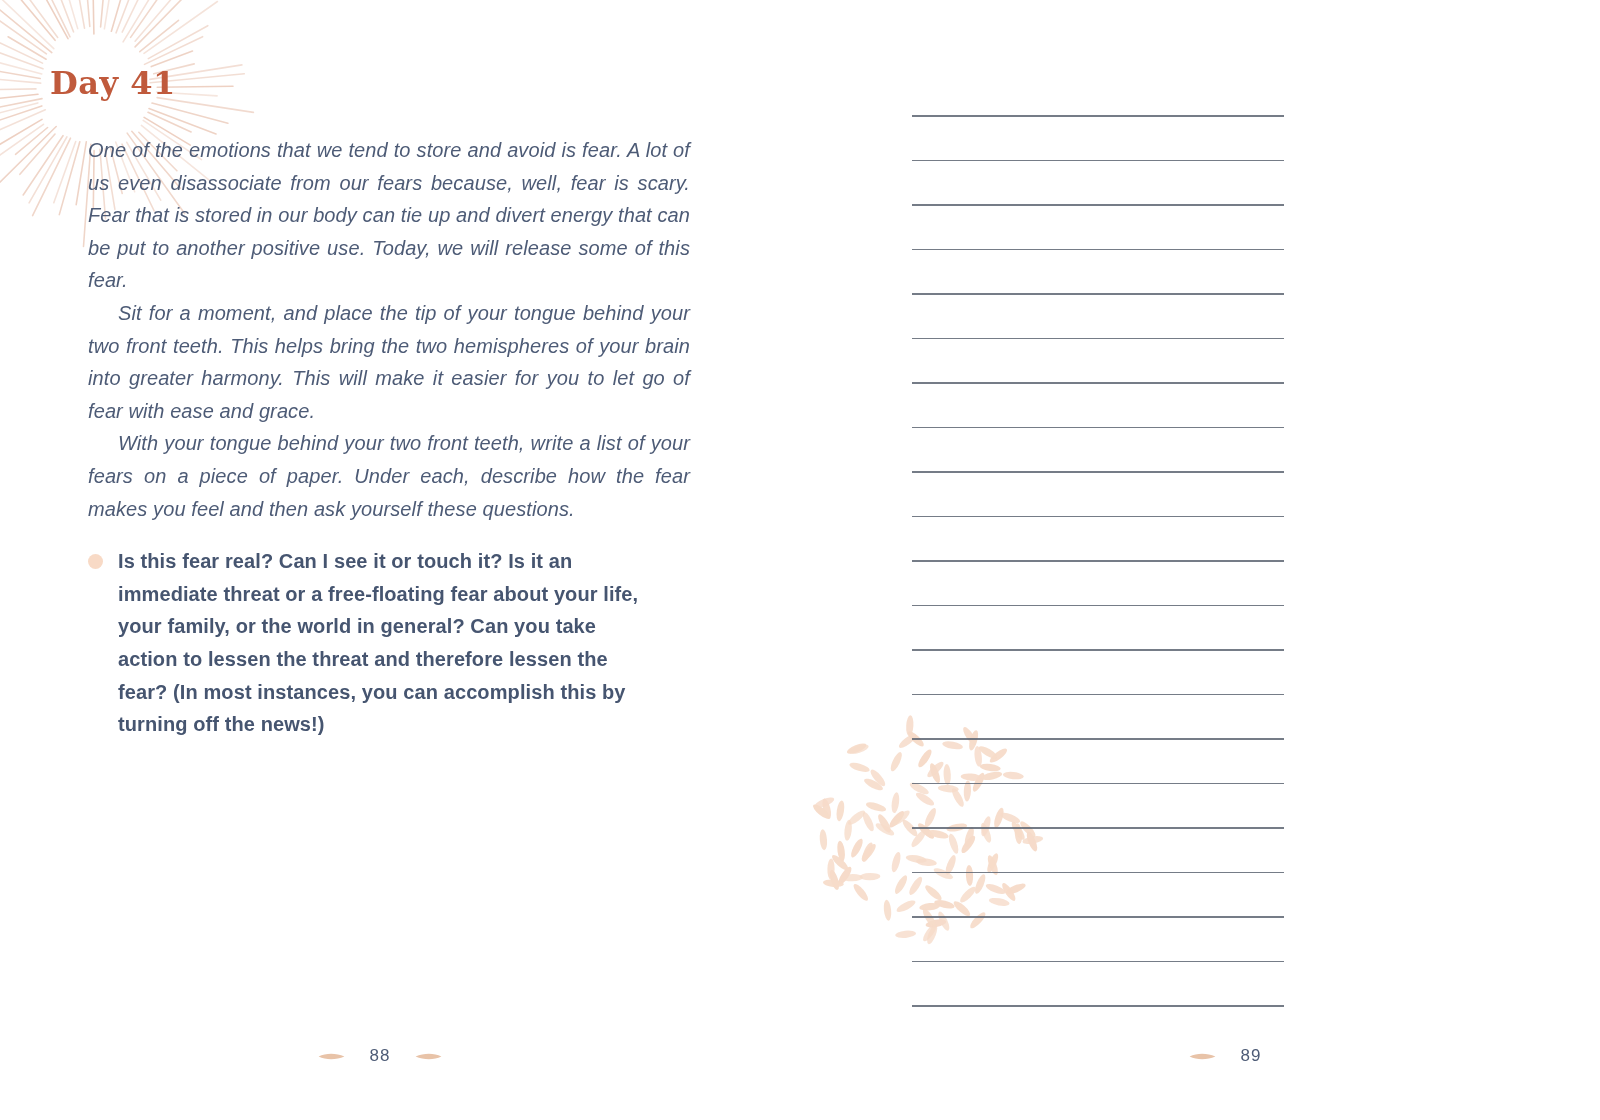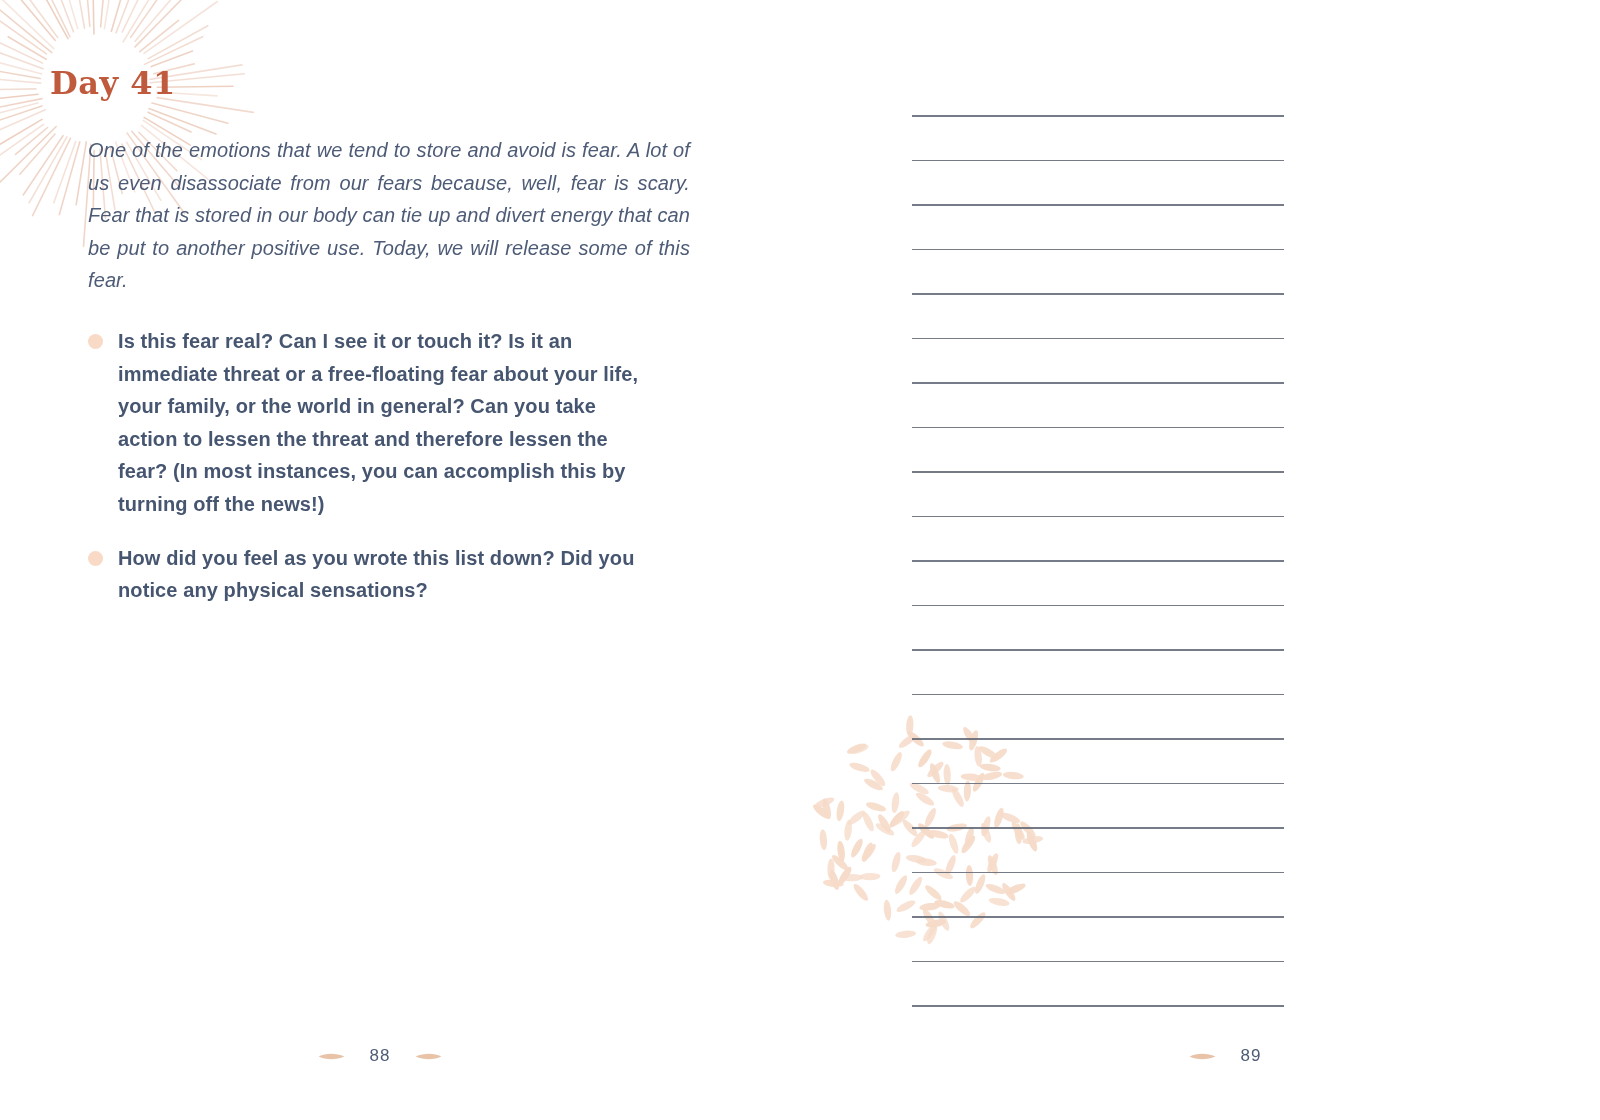--- a/index.html
+++ b/index.html
@@ -28,21 +28,21 @@
     font-family:"DejaVu Serif","Liberation Serif",serif;
     font-weight:700;font-size:32px;letter-spacing:.5px;
     color:var(--accent);
   }
   .body-copy{
     position:absolute;left:88px;top:134px;width:602px;z-index:2;
     color:var(--body-text);font-size:20px;line-height:32.6px;letter-spacing:.1px;
   }
   .body-copy p{margin:0;text-align:justify;font-style:italic;}
   .body-copy p.indent{text-indent:30px;}
-  .prompts{list-style:none;margin:28px 0 0 0;padding:0;}
+  .prompts{list-style:none;margin:20px 0 0 0;padding:0;}
   .prompts li{position:relative;padding-left:30px;margin-bottom:21px;max-width:540px;}
   .dot{
     position:absolute;left:0;top:9px;width:15px;height:15px;border-radius:50%;
     background:var(--bullet-dot);
   }
   .ptext{font-weight:700;color:var(--bullet-text);line-height:32.6px;}
 
   
   .grain{position:absolute;z-index:1;}
   .grain-tr{left:1344px;top:21px;width:236px;height:236px;}
@@ -142,29 +142,27 @@
           <line x1="238.7" y1="165.8" x2="279.2" y2="155.9" stroke="var(--ray)" stroke-width="1.6" stroke-linecap="round" opacity="0.64"></line>
           <line x1="234.9" y1="171.4" x2="326.9" y2="156.9" stroke="var(--ray)" stroke-width="1.6" stroke-linecap="round" opacity="0.54"></line>
           <line x1="235.1" y1="174.8" x2="329.3" y2="165.8" stroke="var(--ray)" stroke-width="1.6" stroke-linecap="round" opacity="0.55"></line>
         </svg>
     </div>
 
     <h1 class="day-heading">Day 41</h1>
 
     <div class="body-copy">
       <p>One of the emotions that we tend to store and avoid is fear. A lot of us even disassociate from our fears because, well, fear is scary. Fear that is stored in our body can tie up and divert energy that can be put to another positive use. Today, we will release some of this fear.</p>
+      <p class="indent">Sit for a moment, and place the tip of your tongue behind your two front teeth. This helps bring the two hemispheres of your brain into greater harmony. This will make it easier for you to let go of fear with ease and grace.</p>
+      <p class="indent">With your tongue behind your two front teeth, write a list of your fears on a piece of paper. Under each, describe how the fear makes you feel and then ask yourself these questions.</p>
 
       <ul class="prompts">
         <li>
           <span class="dot"></span>
           <span class="ptext">Is this fear real? Can I see it or touch it? Is it an immediate threat or a free-floating fear about your life, your family, or the world in general? Can you take action to lessen the threat and therefore lessen the fear? (In most instances, you can accomplish this by turning off the news!)</span>
-        </li>
-        <li>
-          <span class="dot"></span>
-          <span class="ptext">How did you feel as you wrote this list down? Did you notice any physical sensations?</span>
         </li>
       </ul>
     </div>
 
     <div class="pagenum-group pg-left">
       <svg class="leaf" width="27" height="9" viewBox="0 0 27 9">
         <path d="M0.6 4.5 C 8 0.9, 18 0.9, 26.4 4.5 C 18 8.1, 8 8.1, 0.6 4.5 Z"></path>
       </svg>
       <span class="pagenum">88</span>
       <svg class="leaf flip" width="27" height="9" viewBox="0 0 27 9">

